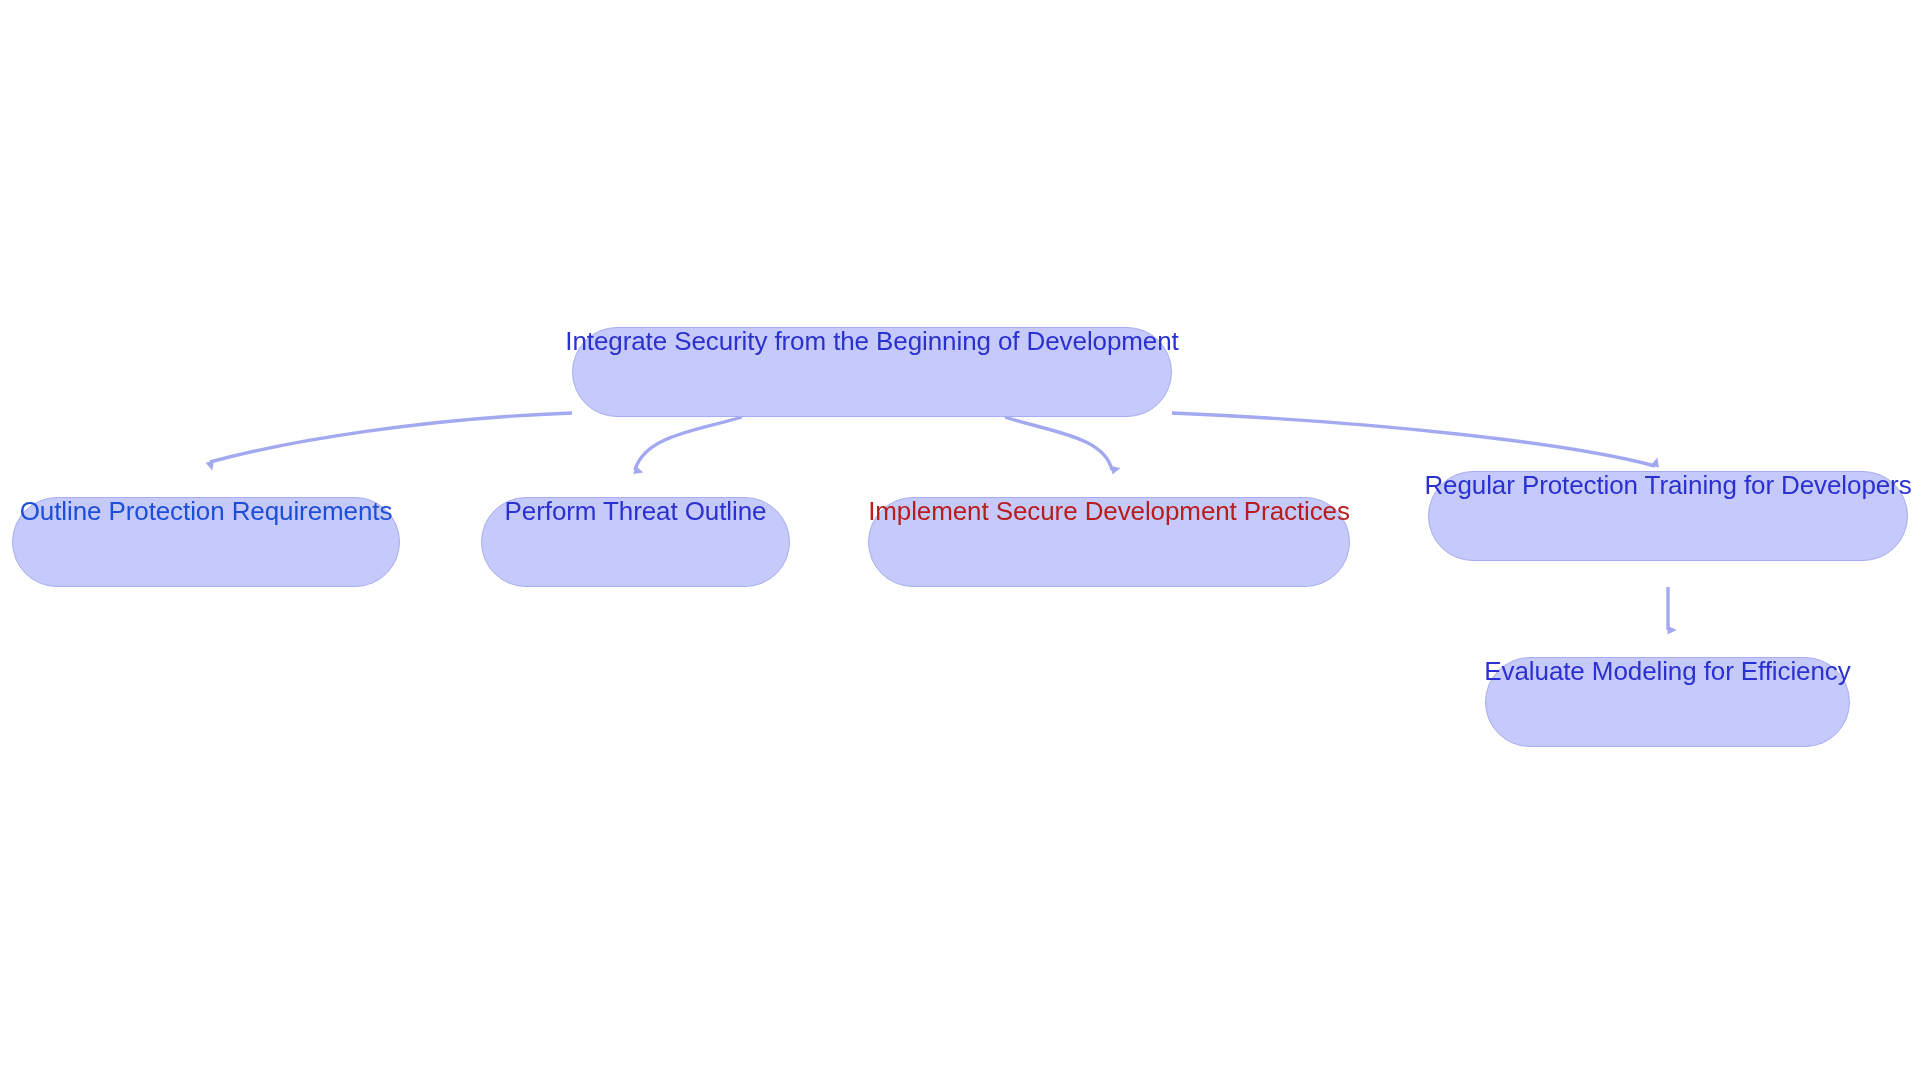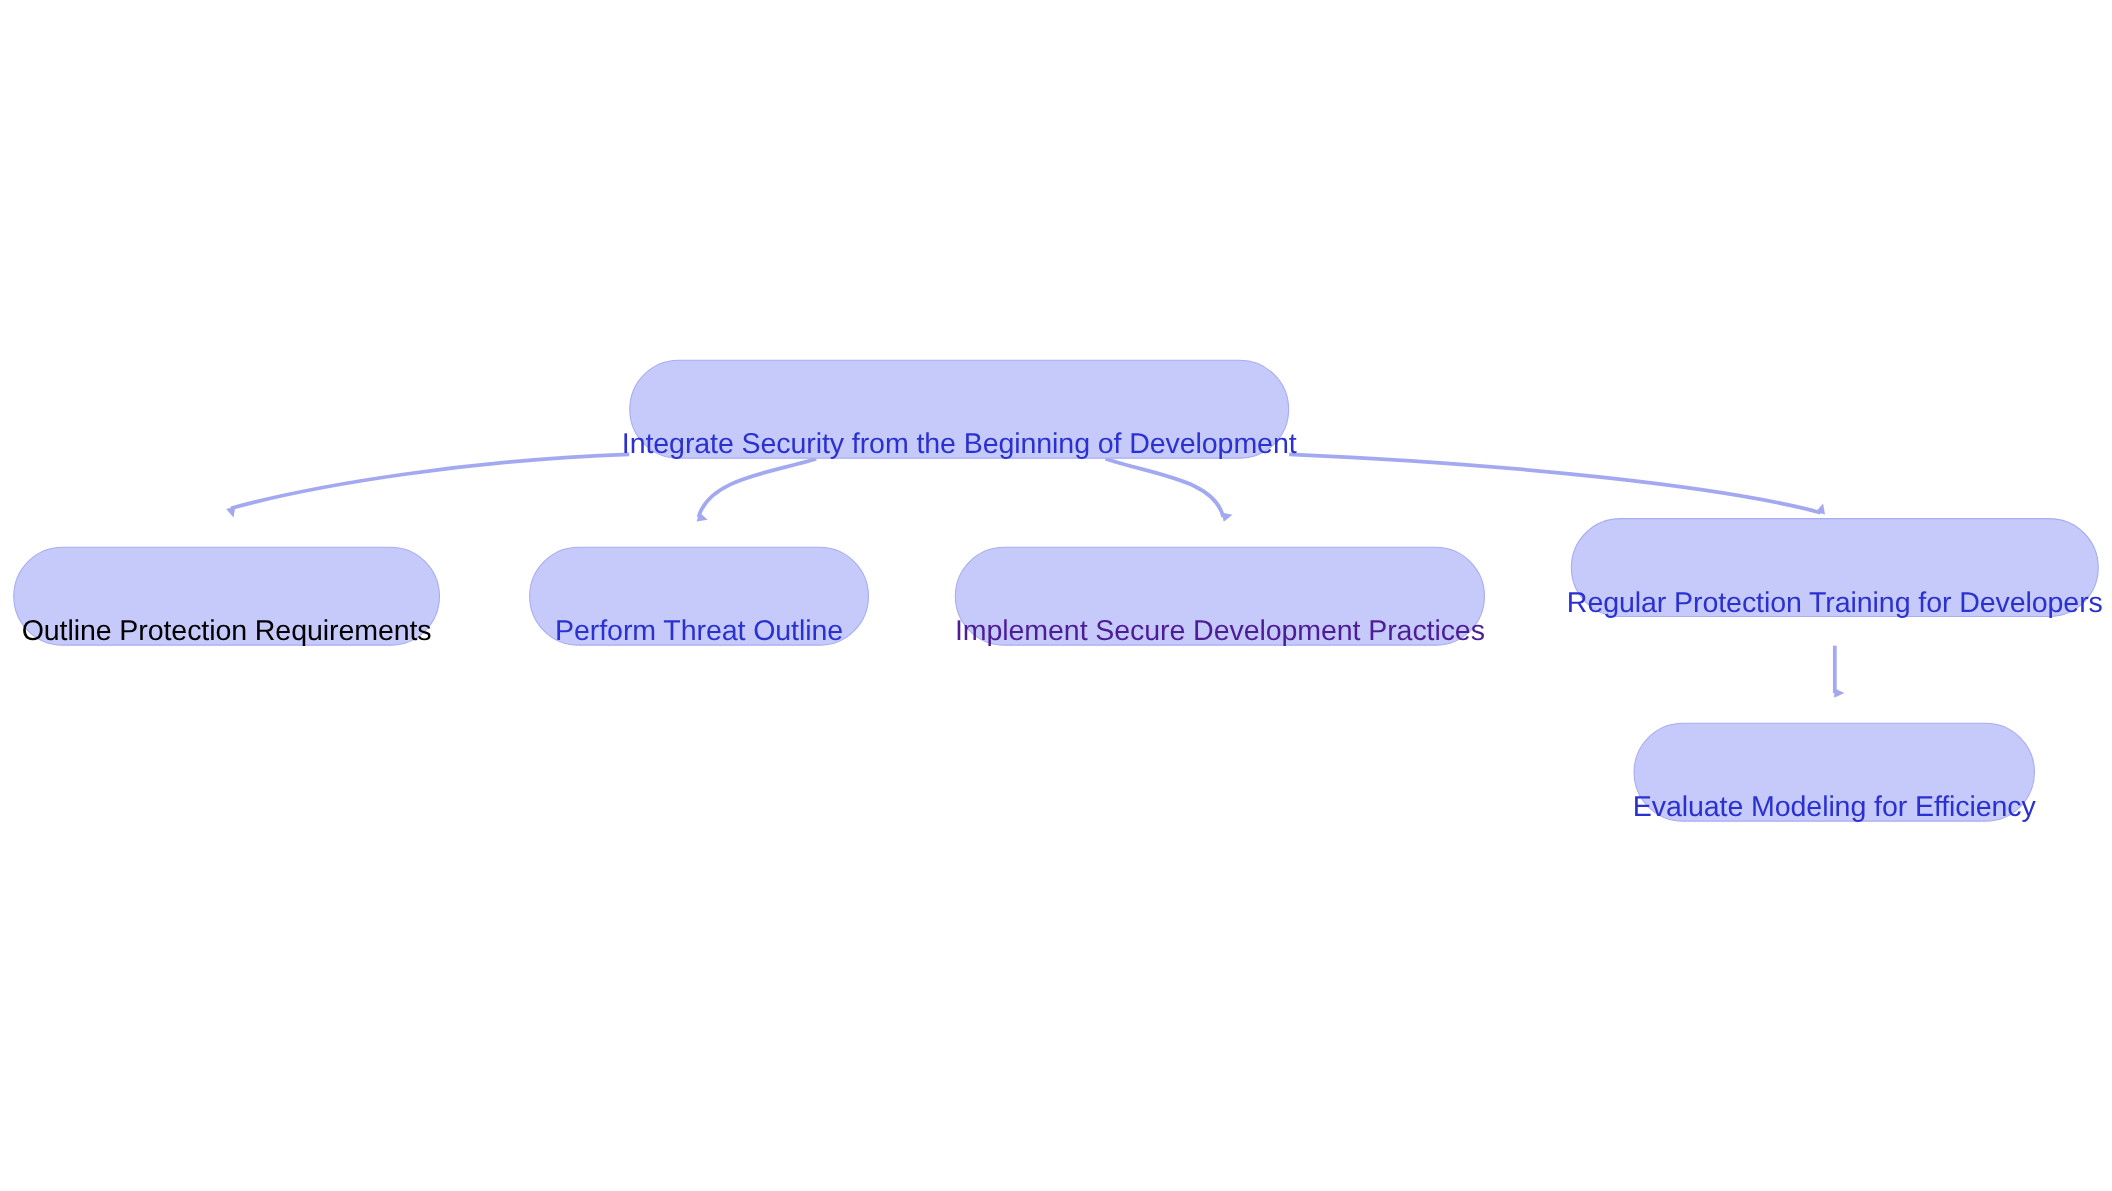--- a/index.html
+++ b/index.html
@@ -23,21 +23,21 @@
     left: 0;
     top: 0;
     width: 1920px;
     height: 1083px;
     pointer-events: none;
   }
   .node {
     position: absolute;
     box-sizing: border-box;
     display: flex;
-    align-items: flex-end;
+    align-items: flex-start;
     justify-content: center;
     background: #c5cafa;
     border: 1.6px solid #a7adf0;
     border-radius: 999px;
     color: #2b30d0;
     font-family: "Liberation Sans", sans-serif;
     font-size: 26px;
     font-weight: 400;
     letter-spacing: -0.1px;
     white-space: nowrap;
@@ -64,27 +64,27 @@
         <path d="M 742,417 C 700,430 645,435 635,470" fill="none" stroke="#a3a9f0" stroke-width="3.4" stroke-linecap="butt" marker-end="url(#arrowhead)"></path>
         <path d="M 1005,417 C 1050,432 1104,436 1112,470" fill="none" stroke="#a3a9f0" stroke-width="3.4" stroke-linecap="butt" marker-end="url(#arrowhead)"></path>
         <path d="M 1172,413 C 1380,422 1570,443 1655,466" fill="none" stroke="#a3a9f0" stroke-width="3.4" stroke-linecap="butt" marker-end="url(#arrowhead)"></path>
         <path d="M 1668,587 L 1668,630" fill="none" stroke="#a3a9f0" stroke-width="3.4" stroke-linecap="butt" marker-end="url(#arrowhead)"></path>
       </g>
   </svg>
 
   <div class="node" style="left: 572px; top: 327px; width: 600px; height: 90px; background: rgb(197, 202, 250); border-color: rgb(167, 173, 240); color: rgb(43, 48, 208);">
     <span class="node-label">Integrate Security from the Beginning of Development</span>
   </div>
-  <div class="node" style="left: 12px; top: 497px; width: 388px; height: 90px; background: rgb(197, 202, 250); border-color: rgb(167, 173, 240); color: #000000;">
+  <div class="node" style="left: 12px; top: 497px; width: 388px; height: 90px; background: rgb(197, 202, 250); border-color: rgb(167, 173, 240); color: #1d4ed8;">
     <span class="node-label">Outline Protection Requirements</span>
   </div>
   <div class="node" style="left: 481px; top: 497px; width: 309px; height: 90px; background: rgb(197, 202, 250); border-color: rgb(167, 173, 240); color: rgb(43, 48, 208);">
     <span class="node-label">Perform Threat Outline</span>
   </div>
-  <div class="node" style="left: 868px; top: 497px; width: 482px; height: 90px; background: rgb(197, 202, 250); border-color: rgb(167, 173, 240); color: #4c1d95;">
+  <div class="node" style="left: 868px; top: 497px; width: 482px; height: 90px; background: rgb(197, 202, 250); border-color: rgb(167, 173, 240); color: #b91c1c;">
     <span class="node-label">Implement Secure Development Practices</span>
   </div>
   <div class="node" style="left: 1428px; top: 471px; width: 480px; height: 90px; background: rgb(197, 202, 250); border-color: rgb(167, 173, 240); color: rgb(43, 48, 208);">
     <span class="node-label">Regular Protection Training for Developers</span>
   </div>
   <div class="node" style="left: 1485px; top: 657px; width: 365px; height: 90px; background: rgb(197, 202, 250); border-color: rgb(167, 173, 240); color: rgb(43, 48, 208);">
     <span class="node-label">Evaluate Modeling for Efficiency</span>
   </div>
 
 </div>

